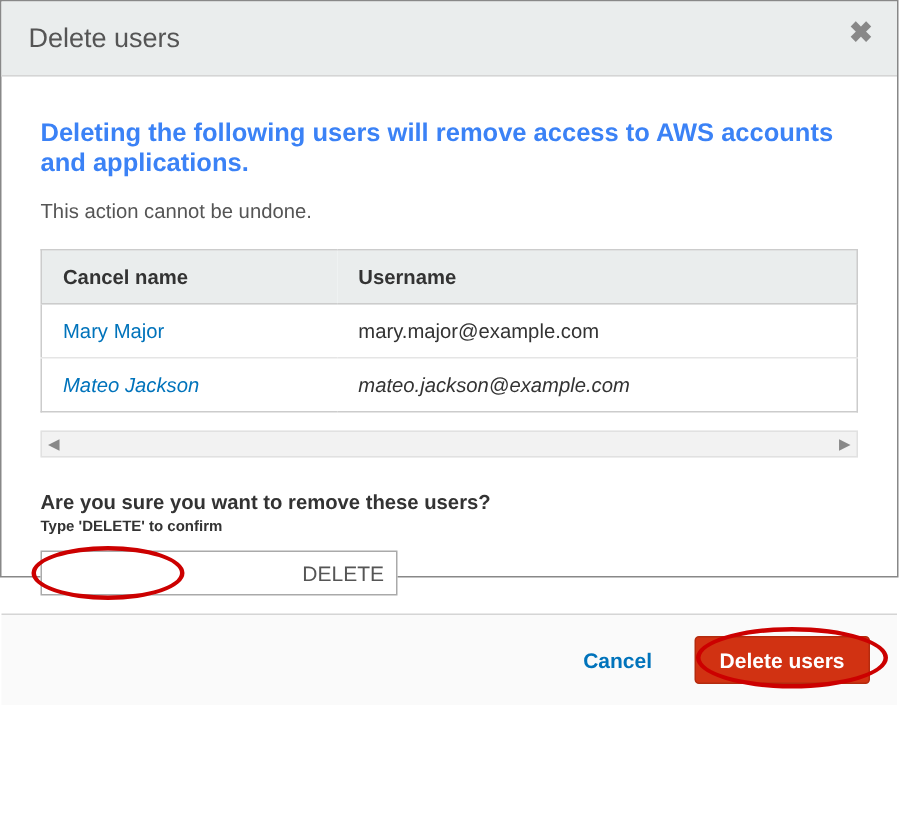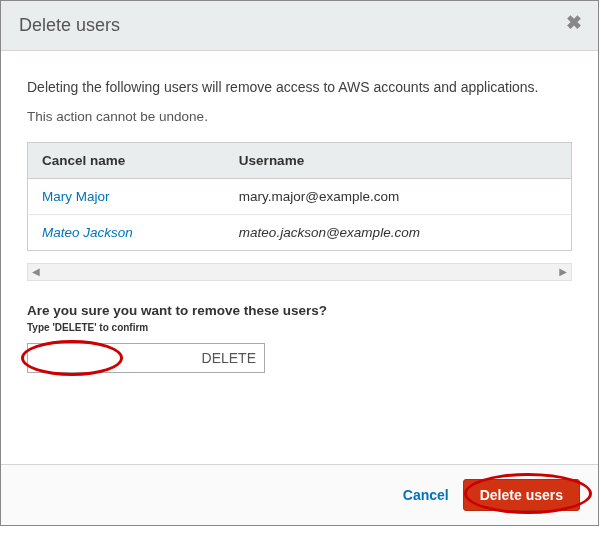--- a/index.html
+++ b/index.html
@@ -8,21 +8,21 @@
     font-family: "Helvetica Neue", Helvetica, Arial, sans-serif;
     font-size: 14px;
     color: #333;
     background: #fff;
     width: 601px;
     height: 551px;
     position: relative;
   }
   .modal {
     width: 599px;
-    height: 526px;
+    height: 385px;
     border: 1px solid #888;
     background: #fff;
     position: relative;
     display: flex;
     flex-direction: column;
   }
   .modal-header {
     background: #eaeded;
     border-bottom: 1px solid #d5d5d5;
     padding: 14px 18px;
@@ -43,21 +43,21 @@
     font-size: 19px;
     font-weight: bold;
     cursor: pointer;
     text-align: center;
     line-height: 24px;
   }
   .modal-body {
     padding: 22px 26px 12px 26px;
     flex: 1;
   }
-  .lead { color: #404040; margin: 6px 0 14px 0; font-size: 14px; }
+  .lead { color: #3b82f6; margin: 6px 0 14px 0; font-size: 17px; font-weight: bold; }
   .warn { color: #555; margin: 0 0 18px 0; font-size: 13.5px; }
   .tbl {
     width: 100%;
     border: 1px solid #ccc;
     border-collapse: collapse;
     font-size: 13.5px;
   }
   .tbl thead th {
     background: #eaeded;
     text-align: left;
@@ -127,21 +127,21 @@
     width: 102px;
     height: 36px;
   }
   .modal-footer {
     border-top: 1px solid #d5d5d5;
     background: #fafafa;
     padding: 14px 18px;
     display: flex;
     justify-content: flex-end;
     align-items: center;
-    gap: 0;
+    gap: 14px;
     position: relative;
   }
   .btn-cancel {
     color: #0073bb;
     font-weight: bold;
     background: none;
     border: none;
     padding: 8px 14px;
     font-size: 14px;
     cursor: pointer;

